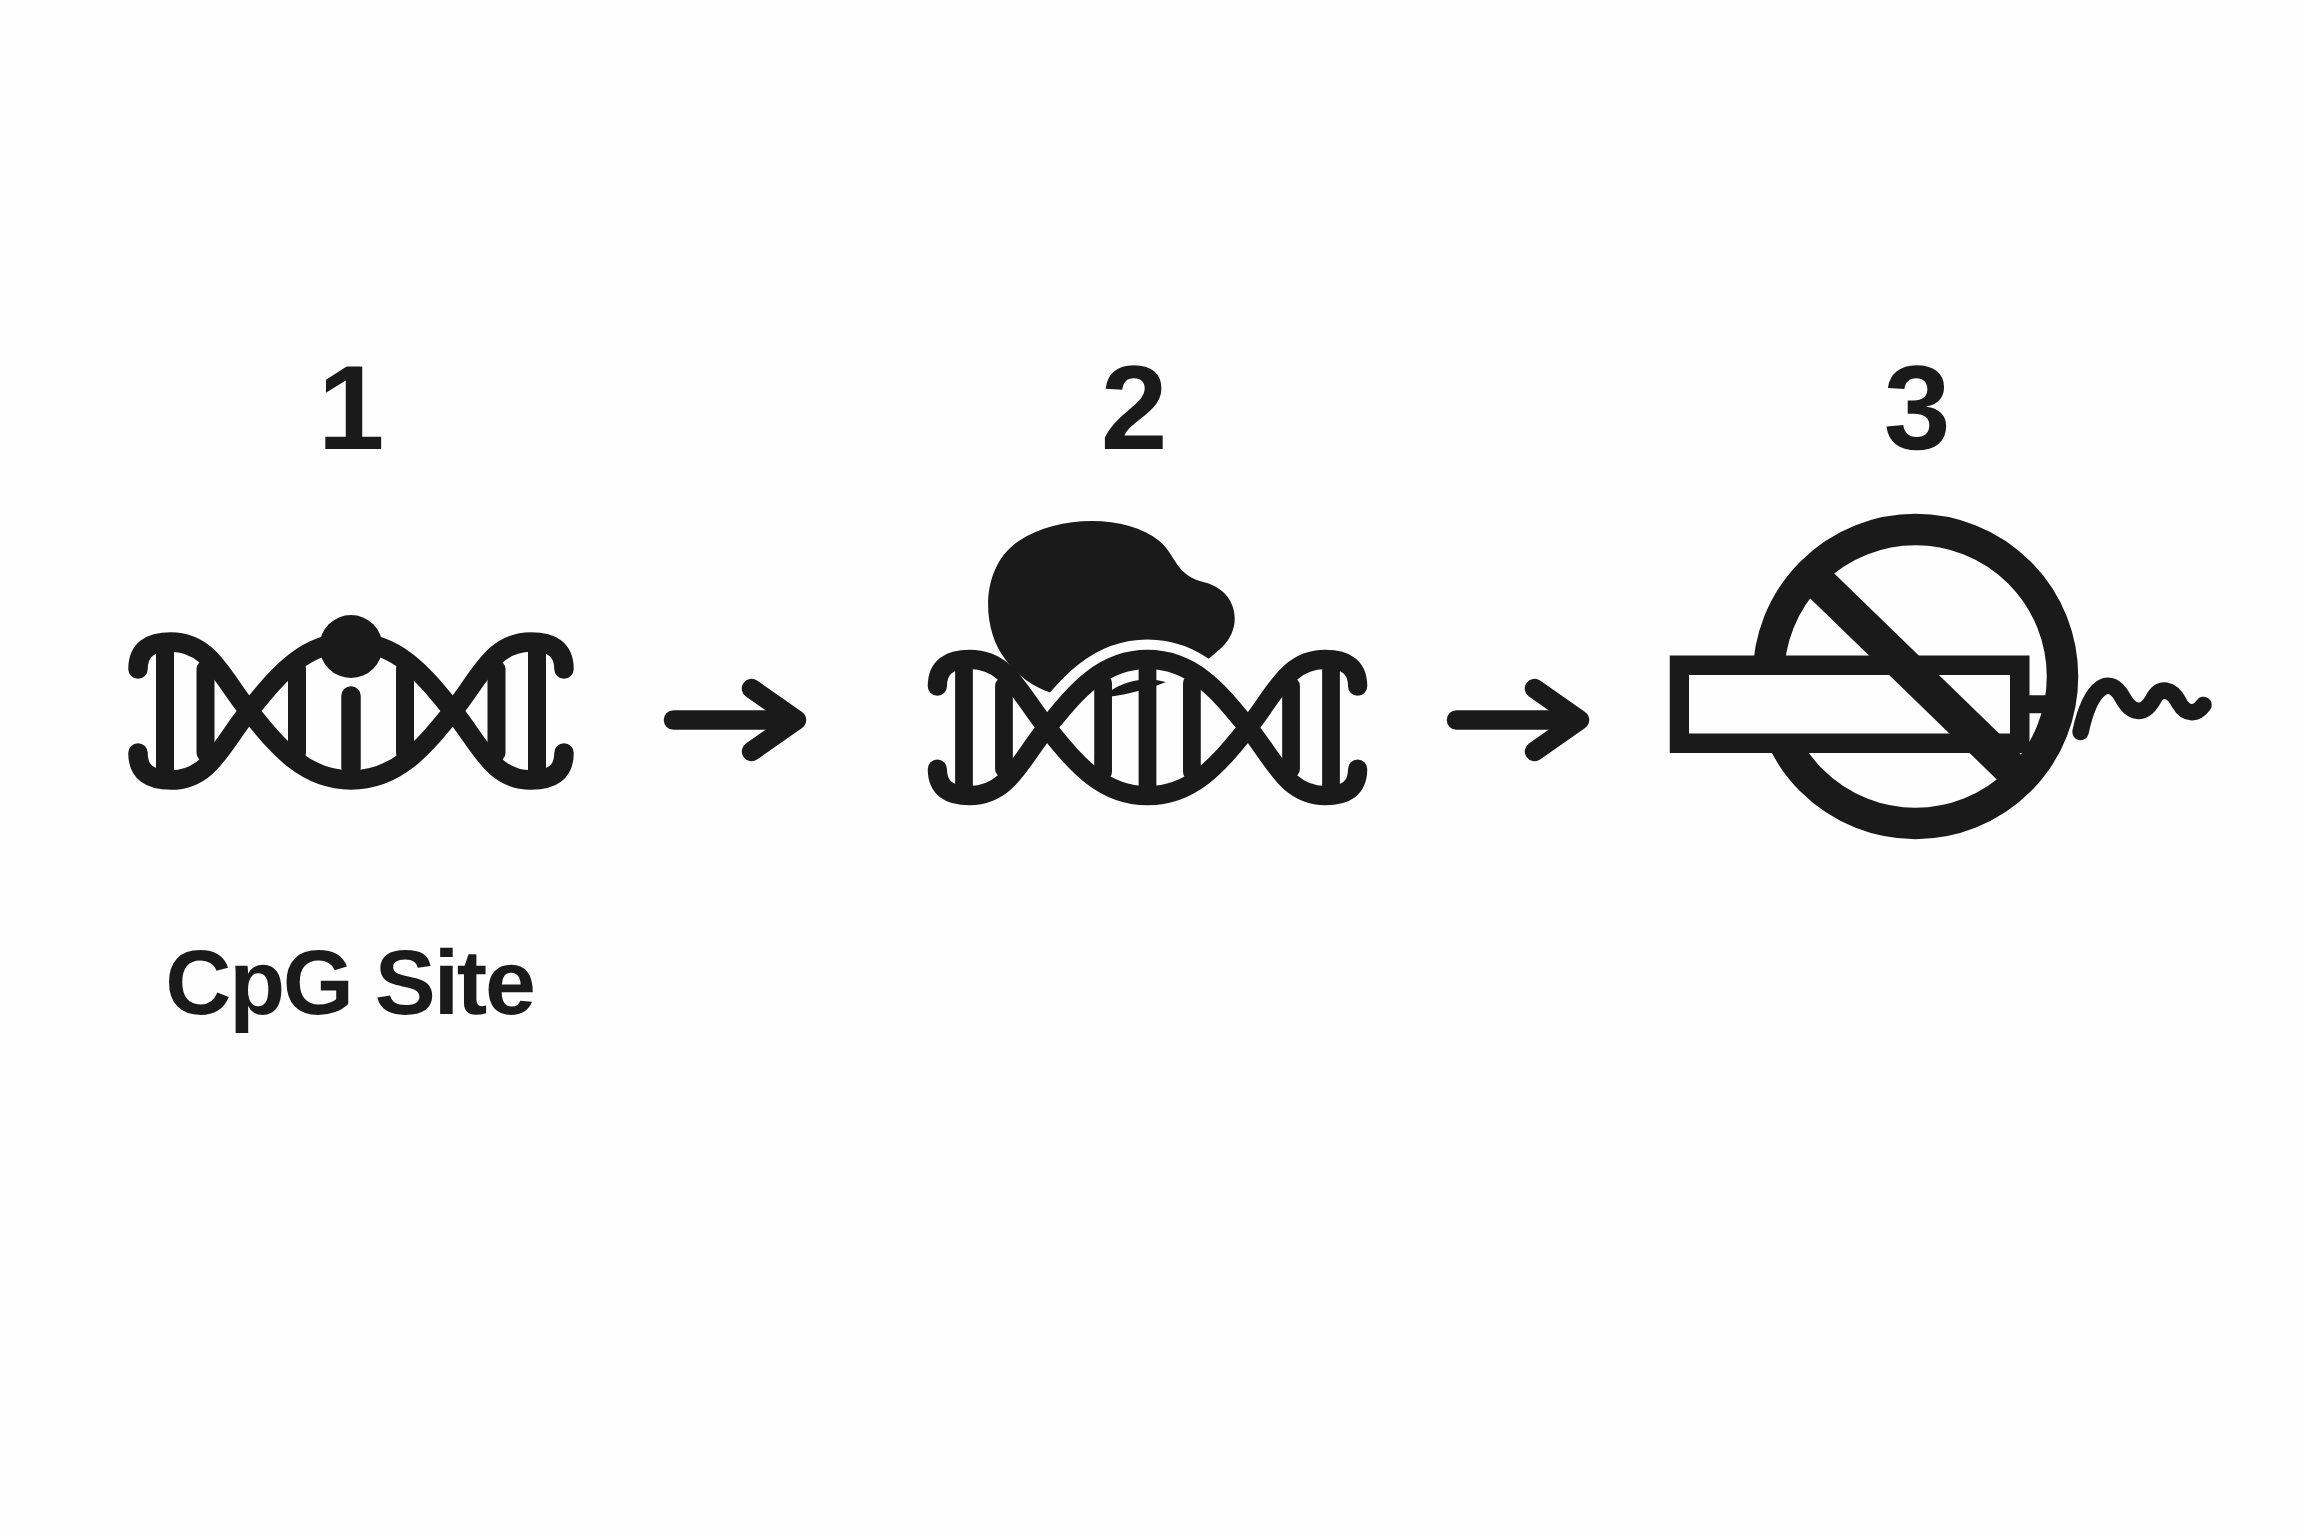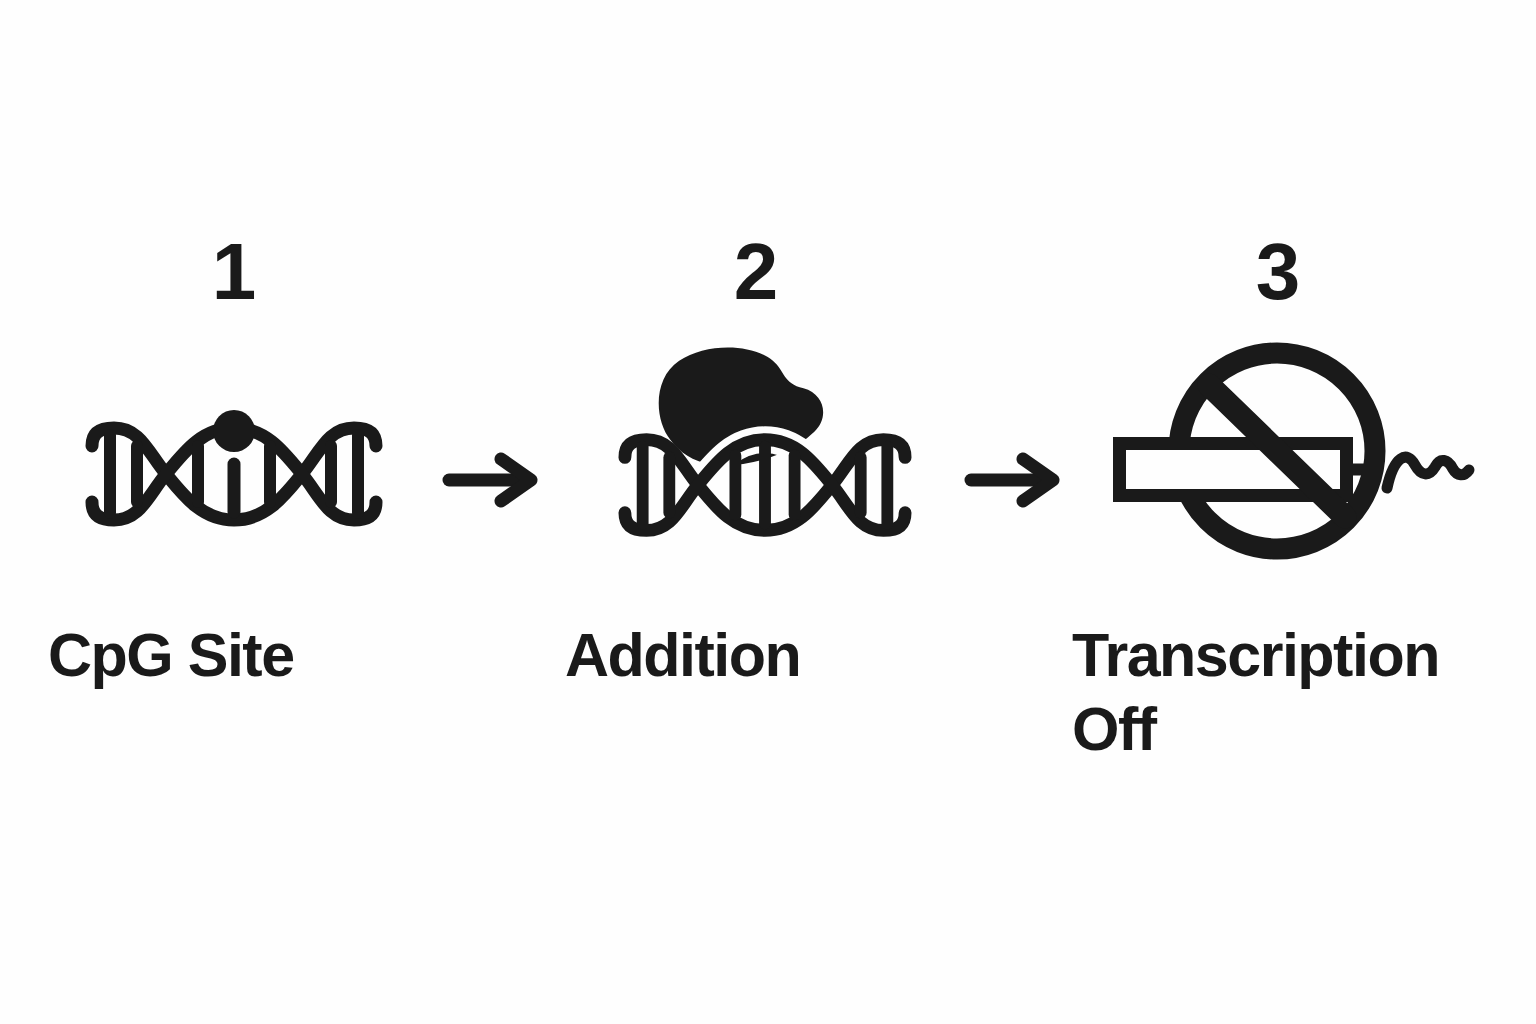--- a/index.html
+++ b/index.html
@@ -24,20 +24,21 @@
     letter-spacing: -2px;
     text-align: center;
     line-height: 1;
   }
   .step-label {
     position: absolute;
     top: 618px;
     font-size: 61px;
     font-weight: 700;
     letter-spacing: -1.5px;
+    text-align: center;
     line-height: 74px;
   }
   .num-1, .label-1 { left: 48px;   width: 370px; }
   .num-2, .label-2 { left: 565px;  width: 380px; }
   .num-3, .label-3 { left: 1072px; width: 410px; }
 
   .icon-abs { position: absolute; display: block; }
   .icon-cpg        { left: 84px;   top: 404px; width: 300px; }
   .icon-methyl     { left: 617px;  top: 341px; width: 296px; }
   .icon-transcr    { left: 1113px; top: 342px; width: 366px; }
@@ -112,20 +113,15 @@
     <path class="ink-stroke" stroke-width="12" d="M 236,127.5 L 258,127.5"></path>
     <path class="ink-stroke" stroke-width="23" stroke-linecap="round" d="M 96,43 L 232,175"></path>
     <path class="ink-stroke" stroke-width="11" stroke-linecap="round" d="M 274,146 C 281,114 294,108 302,123 C 308,134 316,135 322,125 C 327,115 335,117 340,127 C 344,134 351,135 356,128"></path>
   </svg>
 
   <div class="step-label label-1">
     <div>CpG Site</div>
     <div></div>
   </div>
   <div class="step-label label-2">
-    <div>Addition</div>
-  </div>
-  <div class="step-label label-3">
-    <div>Transcription</div>
-    <div>Off</div>
   </div>
 
 </div>
 
 </body></html>

